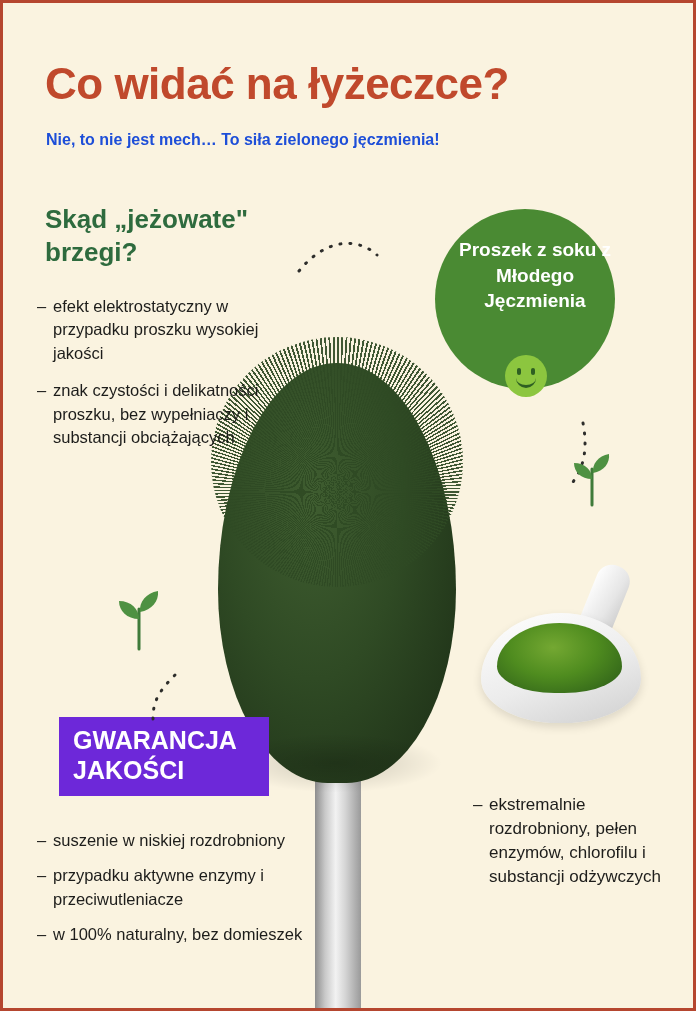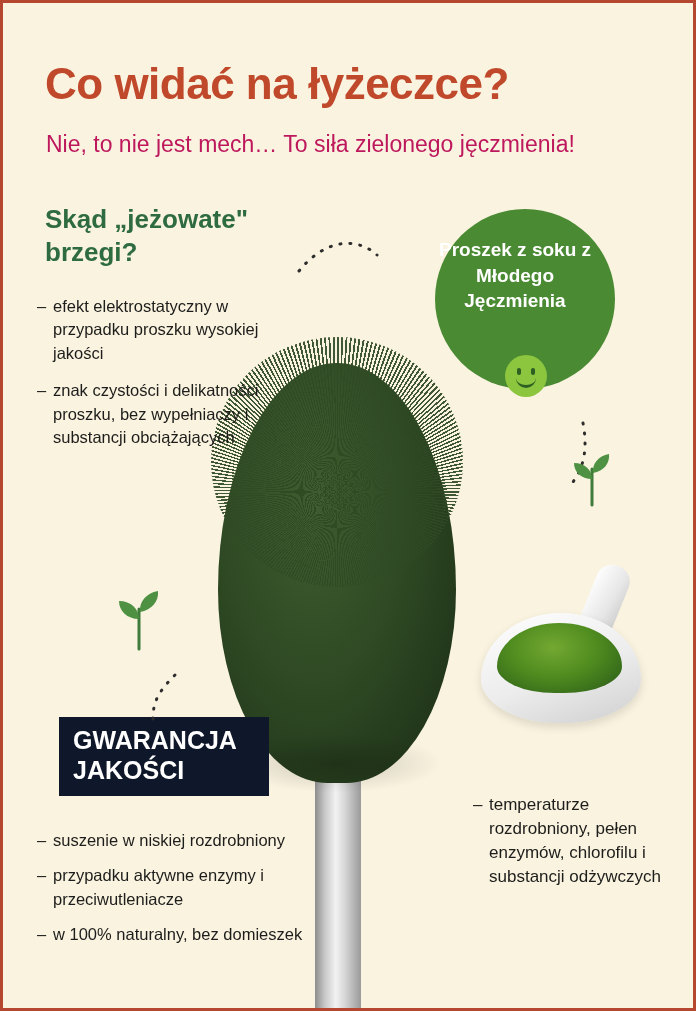--- a/index.html
+++ b/index.html
@@ -28,23 +28,23 @@
     font-size: 44px;
     font-weight: bold;
     color: #c0492c;
     letter-spacing: -0.5px;
     white-space: nowrap;
   }
   .subtitle {
     position: absolute;
     left: 43px;
     top: 128px;
-    font-size: 23px;
-    font-weight: normal;
-    color: #be185d;
+    font-size: 16px;
+    font-weight: bold;
+    color: #1d4ed8;
     white-space: nowrap;
   }
 
   
   .left-heading {
     position: absolute;
     left: 42px;
     top: 200px;
     width: 270px;
     font-size: 26px;
@@ -77,21 +77,21 @@
     position: absolute;
     left: 432px;
     top: 206px;
     width: 180px;
     height: 180px;
     border-radius: 50%;
     background: #4a8a33;
     color: #ffffff;
     display: flex;
     align-items: flex-start;
-    justify-content: flex-start;
+    justify-content: flex-end;
     text-align: center;
   }
   .badge-text {
     margin-top: 28px;
     font-size: 19px;
     font-weight: bold;
     line-height: 1.35;
     width: 160px;
   }
   .smiley {
@@ -124,21 +124,21 @@
     border-radius: 0 0 14px 14px;
   }
 
   
   .quality-label {
     position: absolute;
     left: 56px;
     top: 714px;
     width: 210px;
     padding: 9px 14px 11px 14px;
-    background: #0f172a;
+    background: #6d28d9;
     color: #ffffff;
     font-size: 25px;
     font-weight: bold;
     line-height: 1.18;
     box-sizing: border-box;
   }
   .bottom-left-list {
     position: absolute;
     left: 34px;
     top: 826px;
@@ -307,21 +307,21 @@
 
   <div class="photo">
     <div class="handle"></div>
     <div class="dish"></div>
     <div class="powder"></div>
   </div>
 
   <div class="bottom-right-list">
     <div class="bullet">
       <span class="dash">–</span>
-      <span>temperaturze rozdrobniony, pełen enzymów, chlorofilu i substancji odżywczych</span>
+      <span>ekstremalnie rozdrobniony, pełen enzymów, chlorofilu i substancji odżywczych</span>
     </div>
   </div>
 
   <svg class="dots" viewBox="0 0 696 1011" xmlns="http://www.w3.org/2000/svg">
     <path d="M296,268 C320,238 352,232 374,252" fill="none" stroke="#2d2d2b" stroke-width="3" stroke-linecap="round" stroke-dasharray="1 9"></path>
     <path d="M580,420 C586,452 578,470 566,484" fill="none" stroke="#2d2d2b" stroke-width="3" stroke-linecap="round" stroke-dasharray="1 9"></path>
     <path d="M172,672 C154,690 150,700 150,716" fill="none" stroke="#2d2d2b" stroke-width="3" stroke-linecap="round" stroke-dasharray="1 9"></path>
   </svg>
 
   <svg class="sprout" style="left:110px; top:576px; width:52px; height:72px;" viewBox="0 0 52 72" xmlns="http://www.w3.org/2000/svg">

